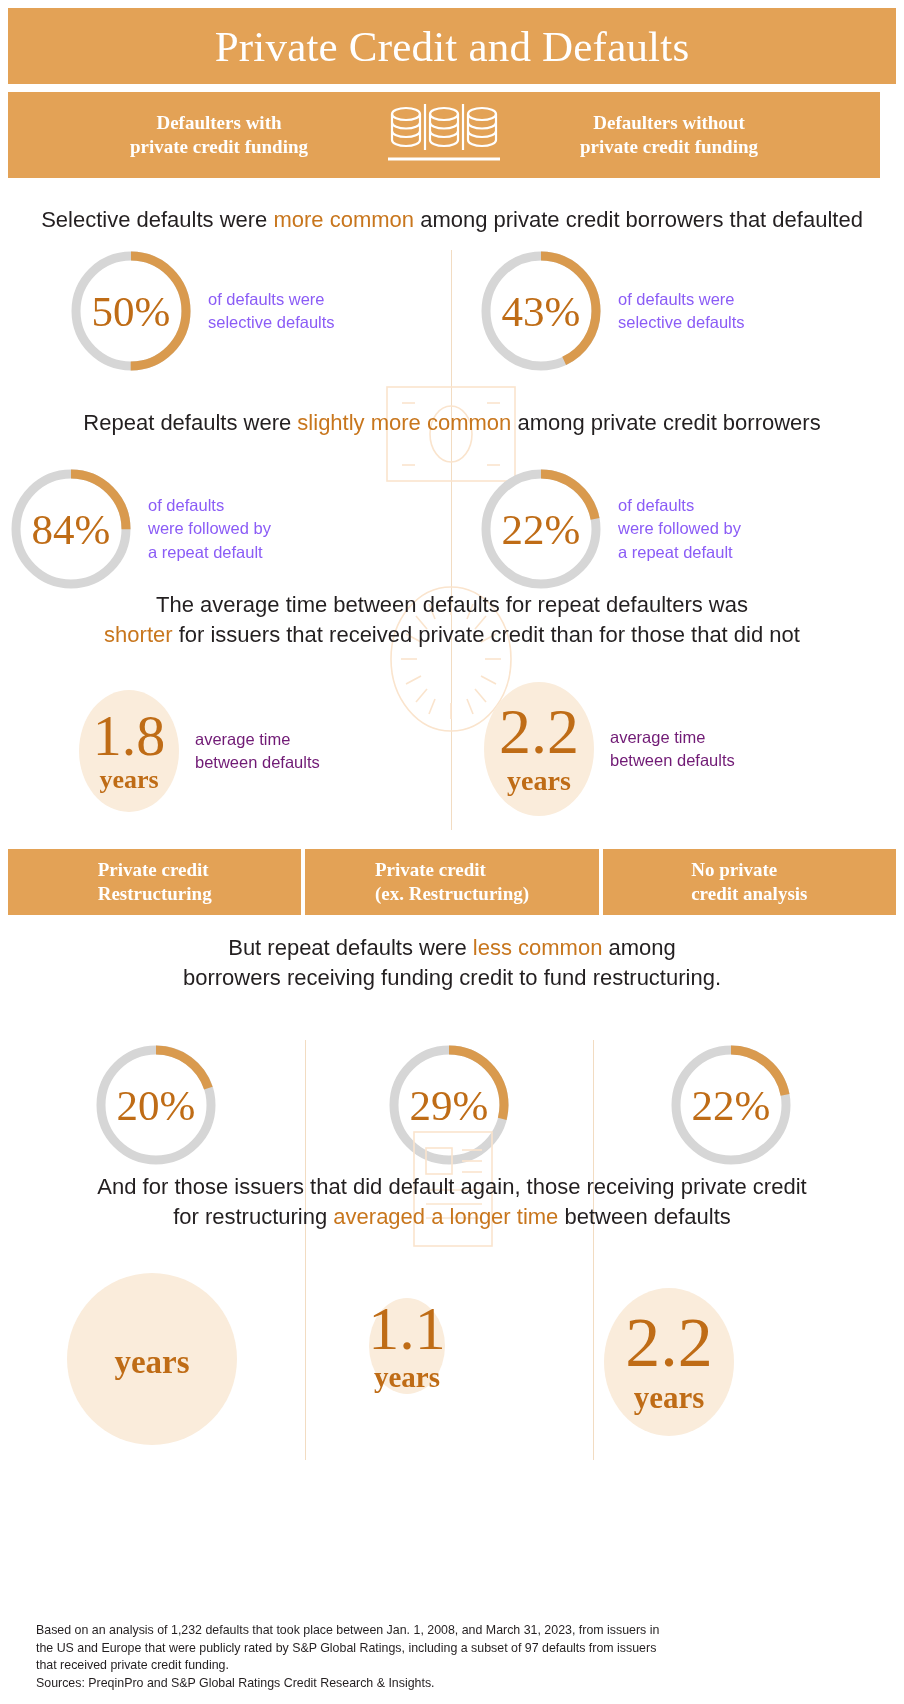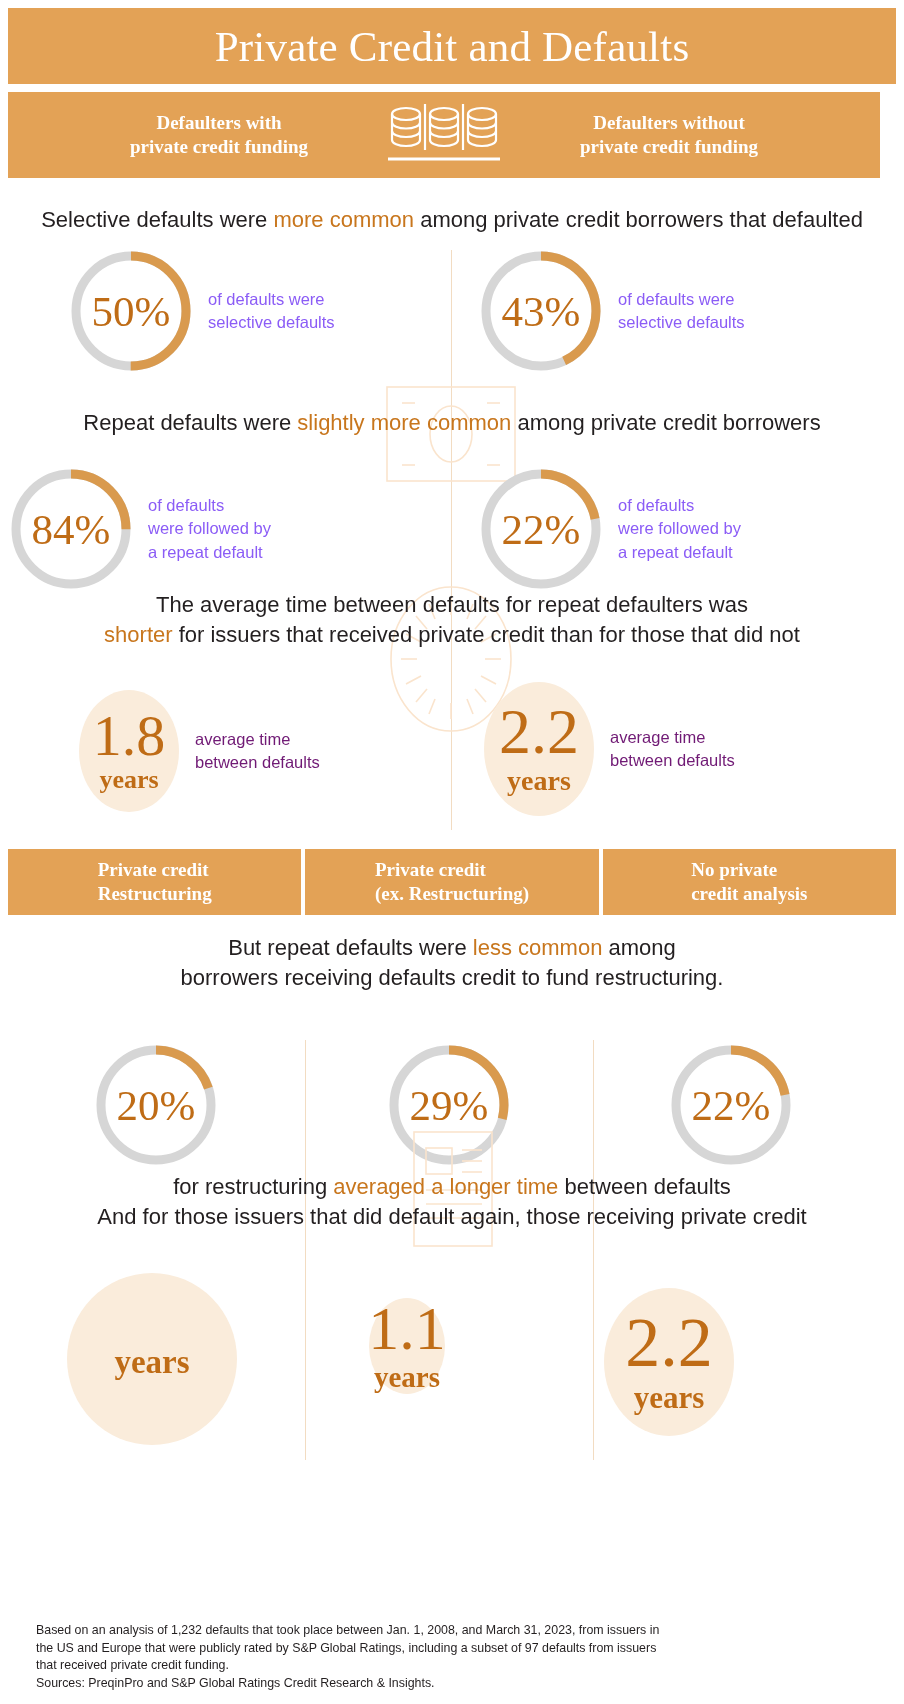--- a/index.html
+++ b/index.html
@@ -324,21 +324,21 @@
   <div class="gap"></div>
   <div class="col" style="white-space:pre-line">No private
 credit analysis</div>
 </div>
 
 <div class="vdiv" style="left:305px; top:1040px; height:420px;"></div>
 <div class="vdiv" style="left:593px; top:1040px; height:420px;"></div>
 
 <div class="lede" style="top:933px;">
   <div><span>But repeat defaults were </span><span class="hl">less common</span><span> among</span></div>
-  <div>borrowers receiving defaults credit to fund restructuring.</div>
+  <div>borrowers receiving funding credit to fund restructuring.</div>
 </div>
 
 <div class="donut-c" style="left:93px; top:1042px;">
   <div class="donut">
     <svg width="126" height="126" viewBox="0 0 126 126">
       <circle cx="63" cy="63" r="55" fill="none" stroke="#d6d6d6" stroke-width="9"></circle>
       <circle cx="63" cy="63" r="55" fill="none" stroke="#d99a4e" stroke-width="9" stroke-dasharray="69.1 345.6" transform="rotate(-90 63 63)"></circle>
     </svg>
     <div class="val" style="font-size:43px;">20%</div>
   </div>
@@ -373,22 +373,22 @@
       <line x1="50" y1="31" x2="70" y2="31"></line>
       <line x1="50" y1="42" x2="70" y2="42"></line>
       <line x1="14" y1="60" x2="70" y2="60"></line>
       <line x1="14" y1="74" x2="70" y2="74"></line>
       <line x1="14" y1="88" x2="70" y2="88"></line>
     </g>
   </svg>
 </div>
 
 <div class="lede" style="top:1172px;">
+  <div>And for those issuers that did default again, those receiving private credit</div>
   <div><span>for restructuring </span><span class="hl">averaged a longer time</span><span> between defaults</span></div>
-  <div>And for those issuers that did default again, those receiving private credit</div>
 </div>
 
 <div class="years-block" style="left:67px; top:1273px;">
   <div class="years-bubble" style="width:170px; height:172px;">
     <div class="years-lbl" style="font-size:33px; margin-top:6px;">years</div>
   </div>
 </div>
 
 <div class="years-block" style="left:369px; top:1298px;">
   <div class="years-bubble" style="width:76px; height:96px;">

